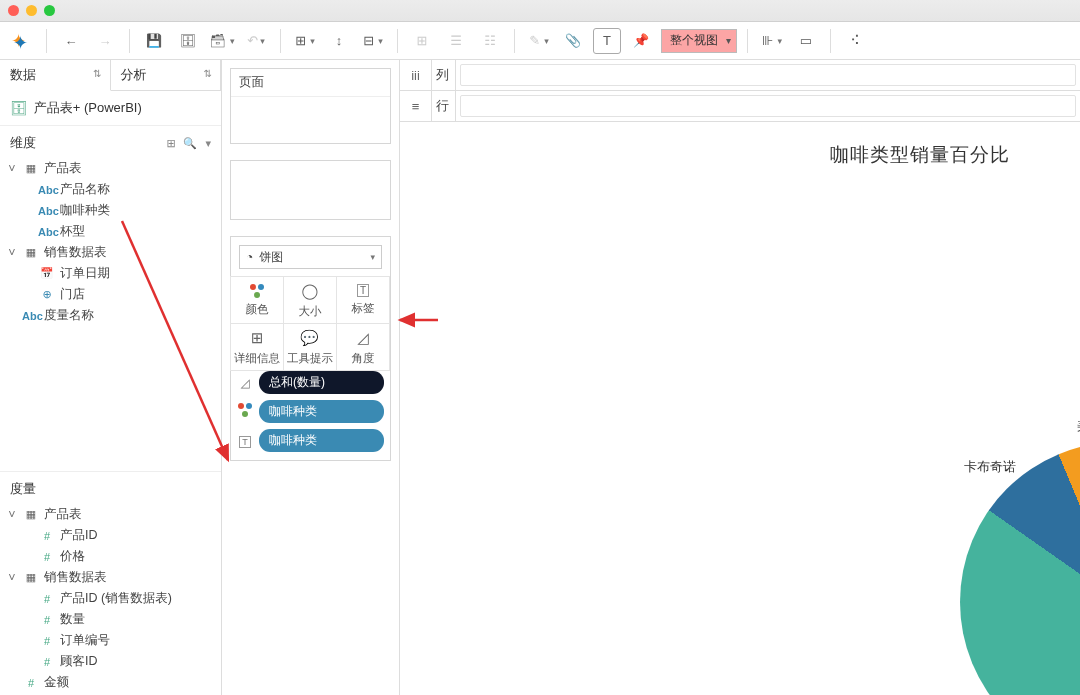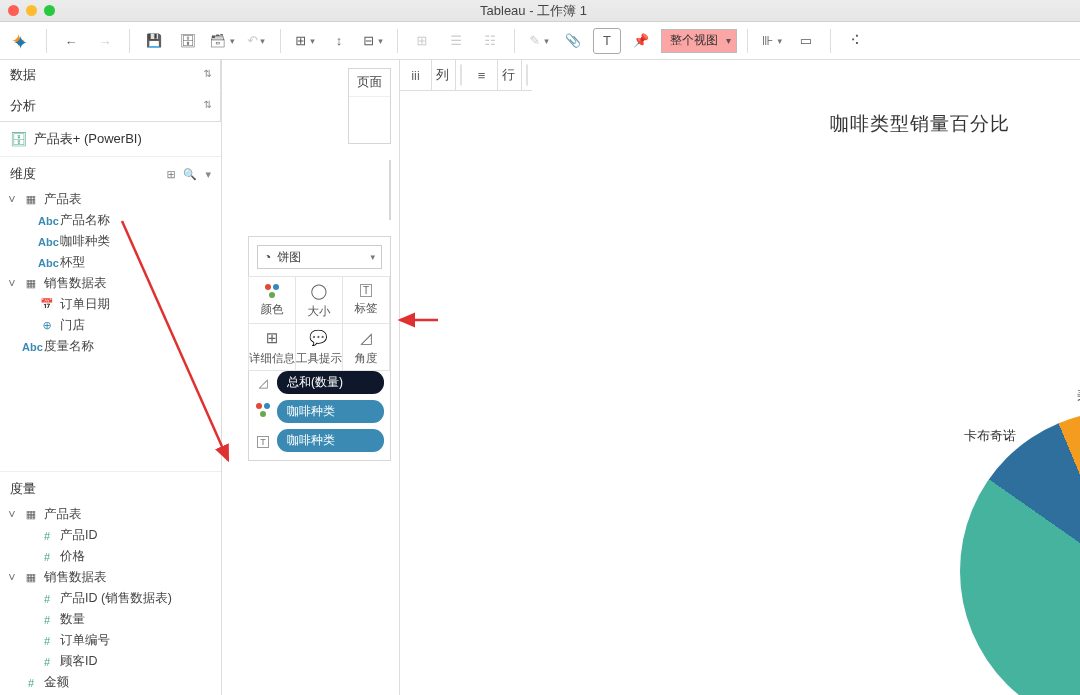--- a/index.html
+++ b/index.html
@@ -21,39 +21,39 @@
   .caret { font-size:9px; color:#777; margin-left:2px;}
   .tb-logo { width:22px;height:22px; position:relative;}
   .tb-logo::before{content:"✦"; color:#f7921e; position:absolute; font-size:18px; left:0; top:0;}
   .tb-logo::after{content:"✦"; color:#1f77b4; position:absolute; font-size:18px; left:2px; top:2px;}
   .fit-select{ border:1px solid #bbb; height:24px; padding:0 18px 0 8px; font-size:12px; background:#fca5a5; display:flex; align-items:center; position:relative;}
   .fit-select::after{content:"▾"; position:absolute; right:5px; color:#555; font-size:10px;}
 
   
   .main { display:flex; height:calc(100% - 60px); }
   .sidebar { width:222px; border-right:1px solid #ddd; display:flex; flex-direction:column; }
-  .tabs { display:flex;flex-direction:column; }
+  .tabs { display:flex; }
   .tab { flex:1; padding:6px 10px; border-right:1px solid #ddd; border-bottom:1px solid #ddd; background:#fff; position:relative; font-size:13px;}
   .tab.active { border-bottom:1px solid #fff; }
   .tab .tab-caret{position:absolute; right:8px; top:8px; color:#888; font-size:10px;}
   .datasource { padding:8px 10px; display:flex; align-items:center; gap:6px; border-bottom:1px solid #eee;}
   .ds-icon{ color:#5a8; font-size:14px;}
   .section-head{ padding:8px 10px 4px; font-size:13px; color:#333; display:flex; justify-content:space-between; align-items:center;}
   .section-icons{ color:#888; font-size:11px; display:flex; gap:8px;}
   .tree { padding:2px 0; overflow:auto;}
   .tree-row { display:flex; align-items:center; padding:2px 4px 2px 6px; gap:4px; font-size:12.5px; color:#444;}
   .tree-row .ind{width:12px; text-align:center; color:#777;}
   .tree-row .glyph{ width:18px; text-align:center; font-size:11px;}
   .g-table{color:#666;} .g-abc{color:#3a8ab3; font-size:10px; font-weight:600;} .g-cal{color:#3a8ab3;} .g-globe{color:#3a8ab3;} .g-hash{color:#45a884;}
 
   .dims{ flex:0 0 auto; max-height:300px; }
   .meas-head{border-top:1px solid #eee; margin-top:6px;}
 
   
-  .cards { width:178px; border-right:1px solid #ddd; display:flex; flex-direction:column; gap:16px; padding:8px;align-items:flex-end;}
+  .cards { width:178px; border-right:1px solid #ddd; display:flex; flex-direction:column; gap:16px; padding:8px;}
   .card{ border:1px solid #d6d6d6; background:#fff; }
   .card-title{ padding:5px 8px; font-size:12.5px; color:#444; border-bottom:1px solid #eee;}
   .card-body{ min-height:36px; }
   .card.pages .card-body{height:46px;}
   .card.filters .card-body{height:58px;}
   .marks-type{ margin:8px; border:1px solid #ccc; height:24px; display:flex; align-items:center; padding:0 6px; font-size:12px; color:#444; justify-content:space-between;}
   .marks-grid{ display:grid; grid-template-columns:repeat(3,1fr); }
   .marks-cell{ border:1px solid #e4e4e4; margin:-1px 0 0 -1px; height:48px; display:flex; flex-direction:column; align-items:center; justify-content:center; gap:4px; font-size:11.5px; color:#555;}
   .marks-cell .mi{ font-size:15px; color:#666;}
   .mi-color{ width:14px;height:14px; position:relative;}
@@ -62,21 +62,21 @@
   .mi-color span{position:absolute;width:6px;height:6px;border-radius:50%;left:4px;top:8px;background:#6aa84f;}
 
   .pill-list{ padding:0 6px 8px; display:flex; flex-direction:column; gap:6px;}
   .pill-row{ display:flex; align-items:center; gap:6px;}
   .pill-ic{ width:16px; text-align:center; font-size:12px; color:#777;}
   .pill{ flex:1; border-radius:11px; color:#fff; font-size:12px; padding:3px 10px; text-align:left;}
   .pill-green{background:#0f172a;} .pill-blue{background:#3a8ab3;}
 
   
   .viz{ flex:1; display:flex; flex-direction:column;}
-  .shelves{ display:flex; flex-direction:row;}
+  .shelves{ display:flex; flex-direction:column;}
   .shelf{ display:flex; border-bottom:1px solid #ddd;}
   .shelf-label{ width:32px; border-right:1px solid #ddd; display:flex; align-items:center; justify-content:center; color:#666; padding:6px 0;}
   .shelf-name{ width:24px; padding:6px 4px; color:#444; font-size:13px; border-right:1px solid #ddd;}
   .shelf-drop{ flex:1; min-height:28px; padding:4px;}
   .shelf-drop-inner{ border:1px solid #e2e2e2; height:22px; border-radius:2px; background:#fff;}
 
   .canvas{ flex:1; position:relative; padding:12px; overflow:hidden;}
   .chart-title{ text-align:center; font-size:19px; color:#333; margin:8px 0 4px 360px; font-weight:400; letter-spacing:1px;}
   .pie-wrap{ position:absolute; left:720px; top:320px; }
   .pie{ width:320px; height:320px; border-radius:50%; position:absolute; left:-160px; top:0;}
@@ -87,21 +87,20 @@
 </style>
 </head>
 <body>
 
 <div class="titlebar">
   <div class="traffic">
     <span class="tl-close"></span>
     <span class="tl-min"></span>
     <span class="tl-max"></span>
   </div>
-  <div class="title">Tableau - 工作簿 1</div>
   <div style="width:60px"></div>
 </div>
 
 <div class="toolbar">
   <div class="tb-btn">
       <span class="tb-logo"></span>
     </div>
   <div class="tb-sep"></div>
   <div class="tb-btn">←</div>
   <div class="tb-btn" style="color:#ccc">→</div>

